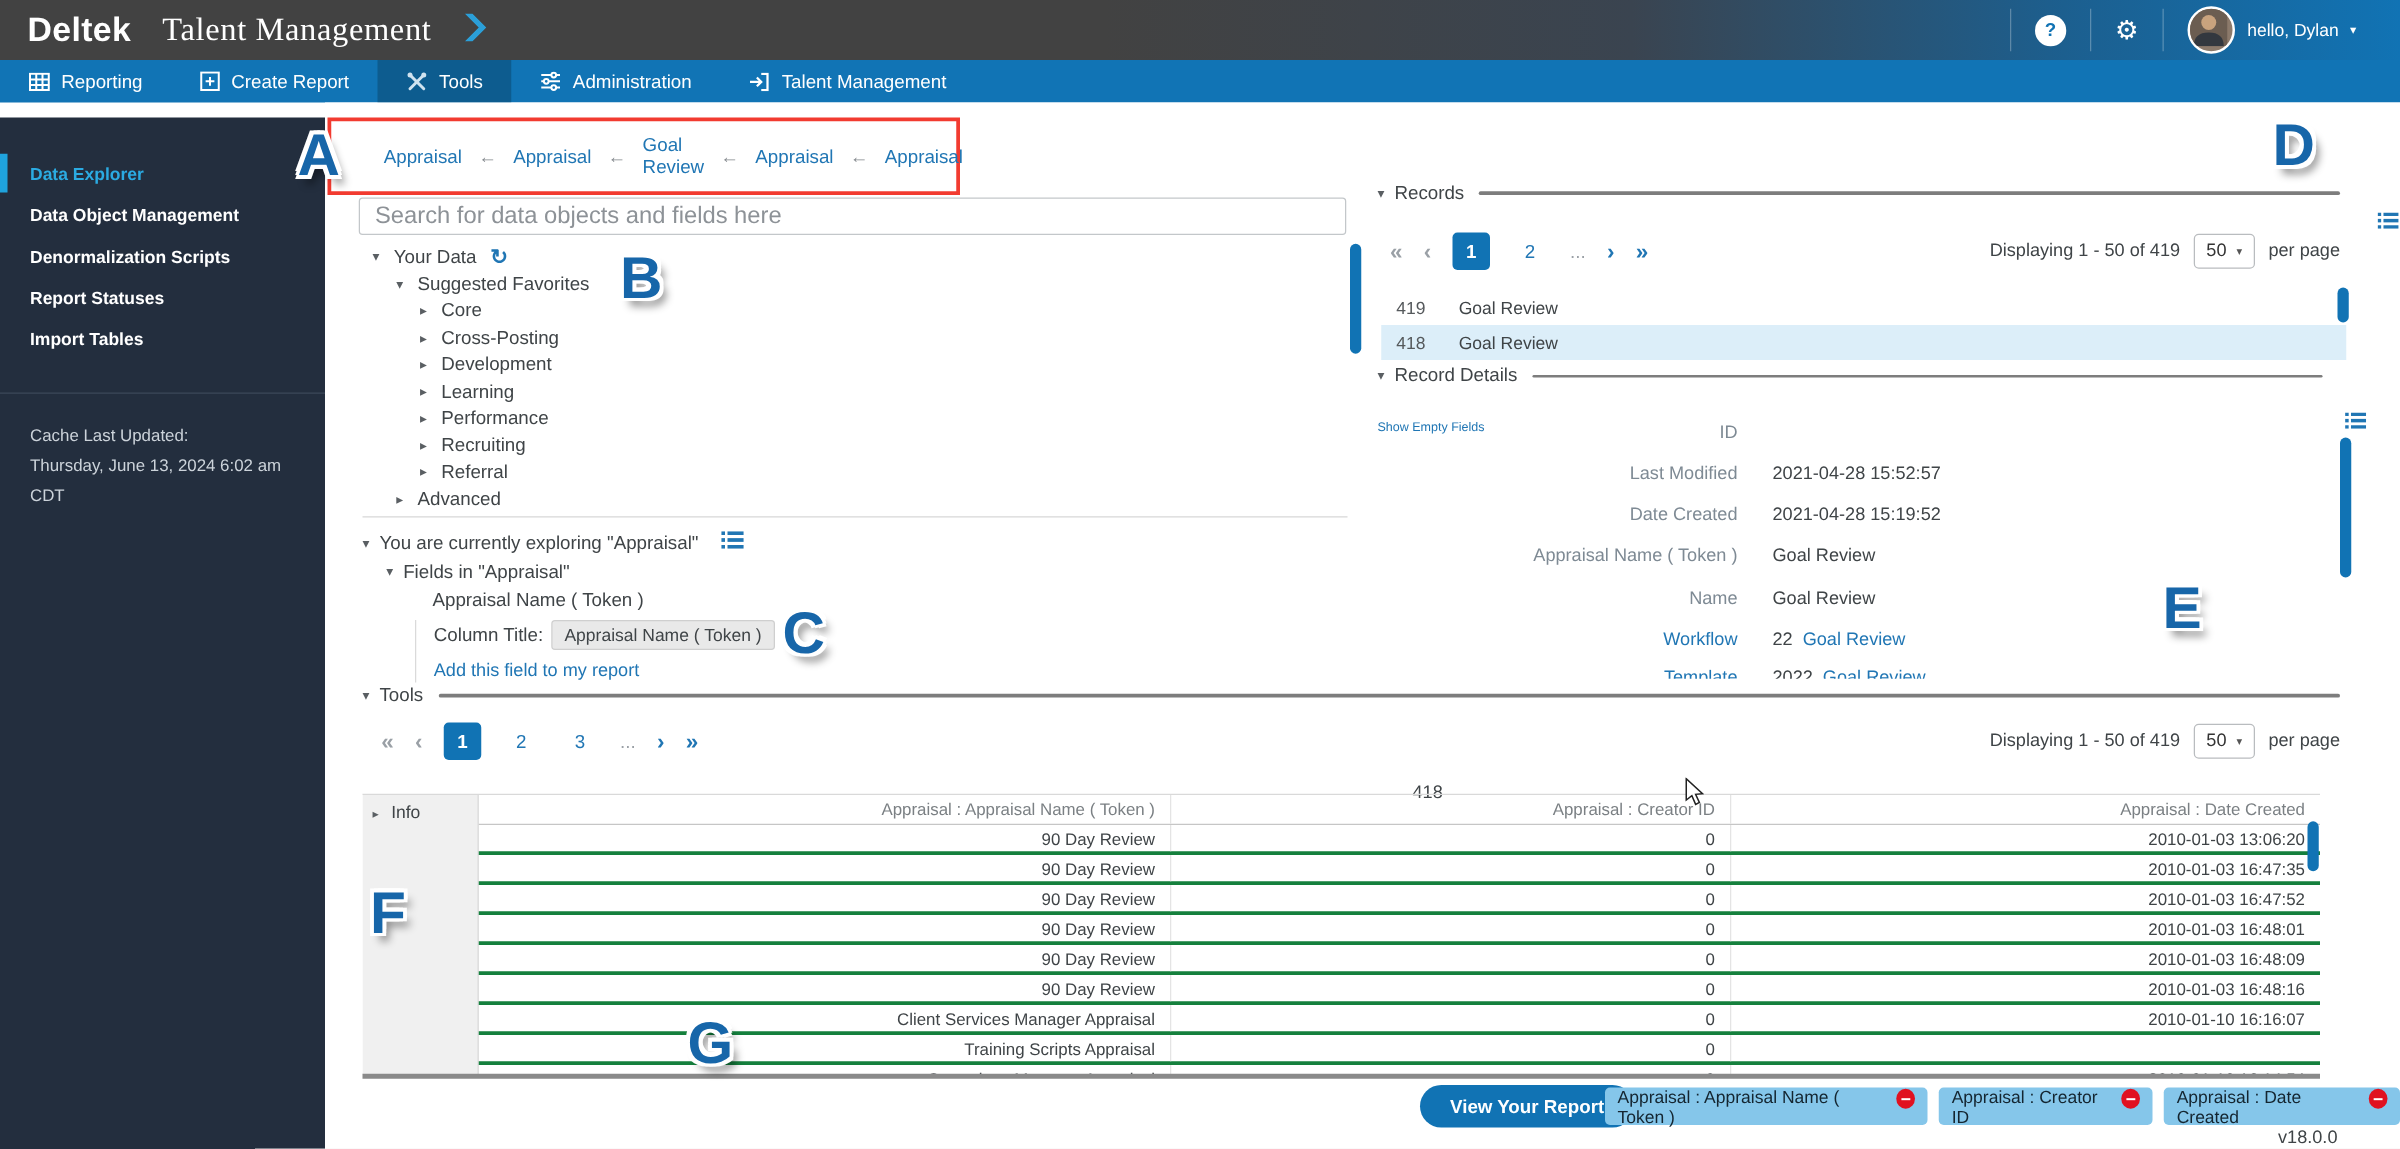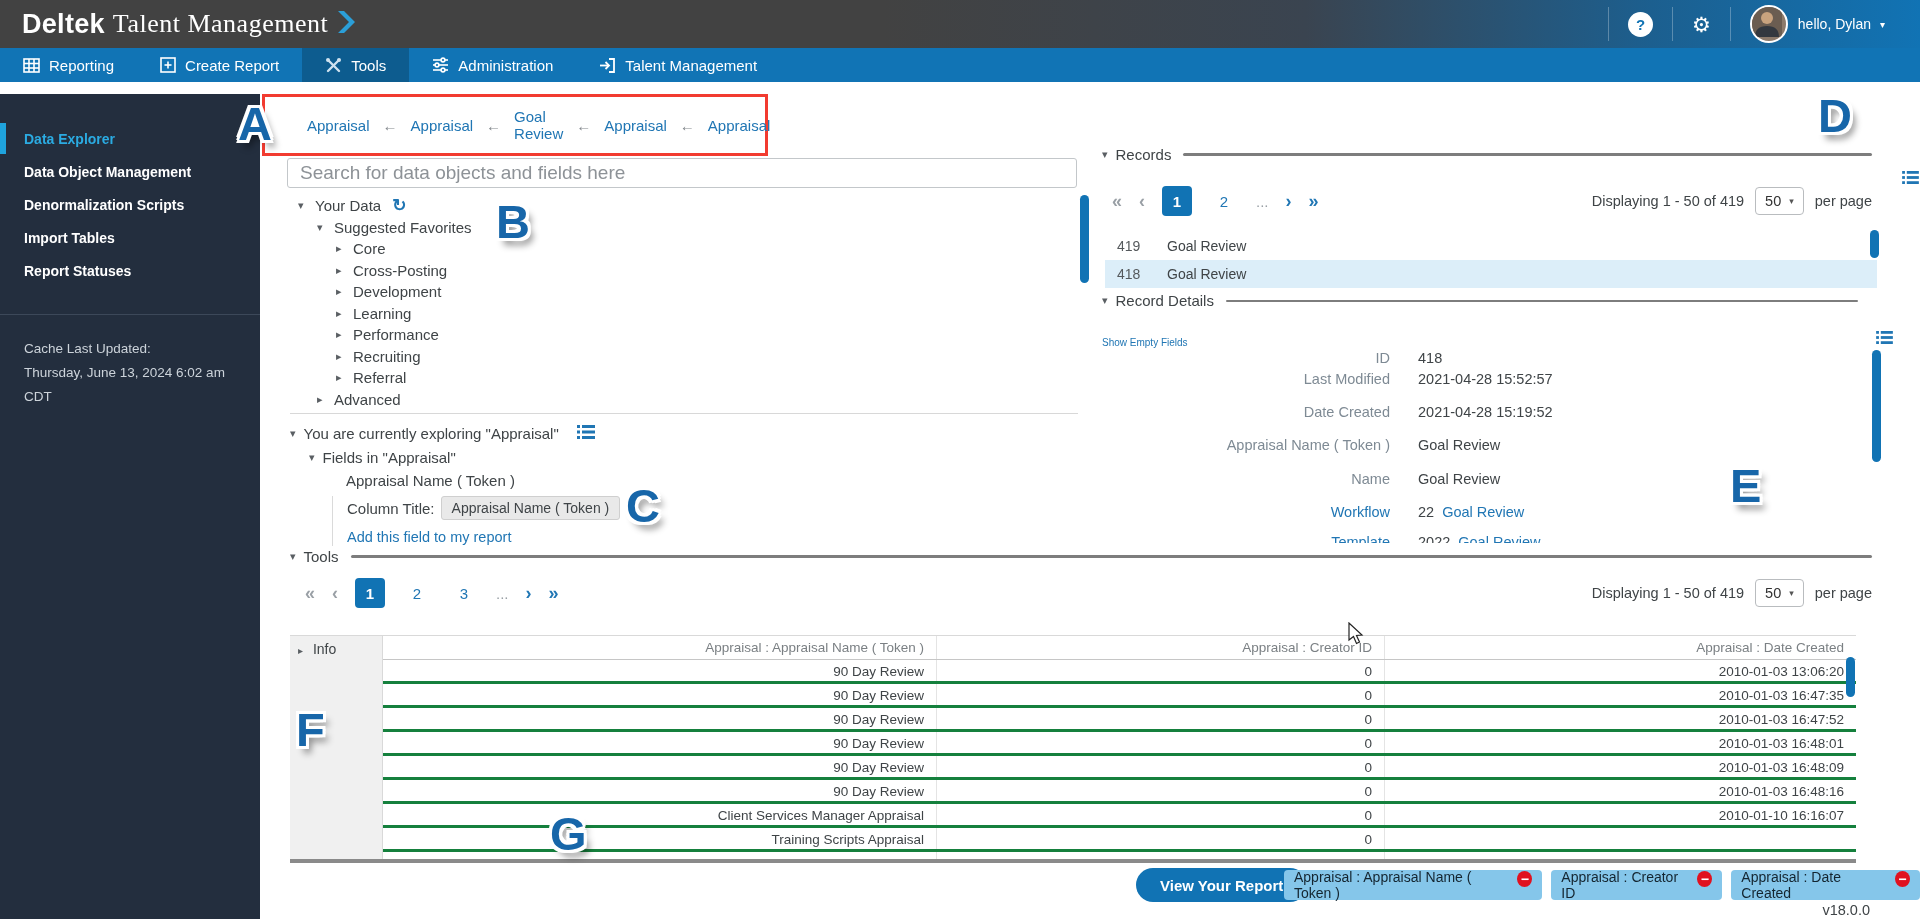--- a/index.html
+++ b/index.html
@@ -4,21 +4,21 @@
 <style>
   html,body{margin:0;padding:0;background:#e9e9e9;}
   .frame{position:relative;width:1920px;height:919px;background:#fff;overflow:hidden;
          font-family:"Liberation Sans",sans-serif;-webkit-font-smoothing:antialiased;}
   .abs{position:absolute;}
 
   
   .topbar{position:absolute;left:0;top:0;width:100%;height:48px;box-sizing:border-box;
     background:linear-gradient(90deg,#424242 0%,#424242 46%,#3a4450 68%,#1c5f8f 86%,#1173b4 100%);
     display:flex;align-items:center;justify-content:space-between;padding:0 16px 0 22px;}
-  .brand{display:flex;align-items:center;gap:8px;color:#fff;}
+  .brand{display:flex;align-items:center;gap:25px;color:#fff;}
   .brand-bold{font-size:27px;font-weight:bold;letter-spacing:.3px;}
   .brand-rest{font-family:"Liberation Serif",serif;font-size:26px;font-weight:400;letter-spacing:.5px;}
   .top-actions{display:flex;align-items:center;height:100%;}
   .ta-sec{height:70%;display:flex;align-items:center;padding:0 19px;border-left:1px solid rgba(255,255,255,.28);}
   .help-circ{width:25px;height:25px;border-radius:50%;background:#fff;color:#1173b4;font-weight:bold;
     font-size:15px;display:flex;align-items:center;justify-content:center;cursor:pointer;}
   .gear{font-size:21px;color:#fff;cursor:pointer;line-height:1;}
   .avatar{width:34px;height:34px;border-radius:50%;overflow:hidden;background:#8c7a6b;border:2px solid #fff;}
   .greeting{color:#fff;font-size:14px;margin-left:10px;}
   .user-caret{color:#fff;font-size:10px;margin-left:9px;}
@@ -231,24 +231,24 @@
       <div class="side-item active">
           <span>Data Explorer</span>
         </div>
       <div class="side-item">
           <span>Data Object Management</span>
         </div>
       <div class="side-item">
           <span>Denormalization Scripts</span>
         </div>
       <div class="side-item">
+          <span>Report Statuses</span>
+        </div>
+      <div class="side-item">
           <span>Import Tables</span>
-        </div>
-      <div class="side-item">
-          <span>Report Statuses</span>
         </div>
     </div>
     <div class="side-div"></div>
     <div class="cache">
       <div>Cache Last Updated:</div>
       <div>Thursday, June 13, 2024 6:02 am CDT</div>
     </div>
   </aside>
 
   <main class="main">
@@ -404,21 +404,21 @@
           <rect x="0" y="0" width="3" height="3"></rect>
           <rect x="5" y="0" width="13" height="3"></rect>
           <rect x="0" y="5.5" width="3" height="3"></rect>
           <rect x="5" y="5.5" width="13" height="3"></rect>
           <rect x="0" y="11" width="3" height="3"></rect>
           <rect x="5" y="11" width="13" height="3"></rect>
         </svg>
     </span>
     <div class="scrollpill abs" style="left:1612px;top:268px;height:112px;"></div>
 
-    <div class="drow abs" style="left:842px;top:268px;">
+    <div class="drow abs" style="left:842px;top:256px;flex-direction:column;">
       <span class="dlabel">ID</span>
       <span class="dval">418</span>
     </div>
     <div class="drow abs" style="left:842px;top:289px;">
       <span class="dlabel">Last Modified</span>
       <span class="dval">2021-04-28 15:52:57</span>
     </div>
     <div class="drow abs" style="left:842px;top:322px;">
       <span class="dlabel">Date Created</span>
       <span class="dval">2021-04-28 15:19:52</span>

